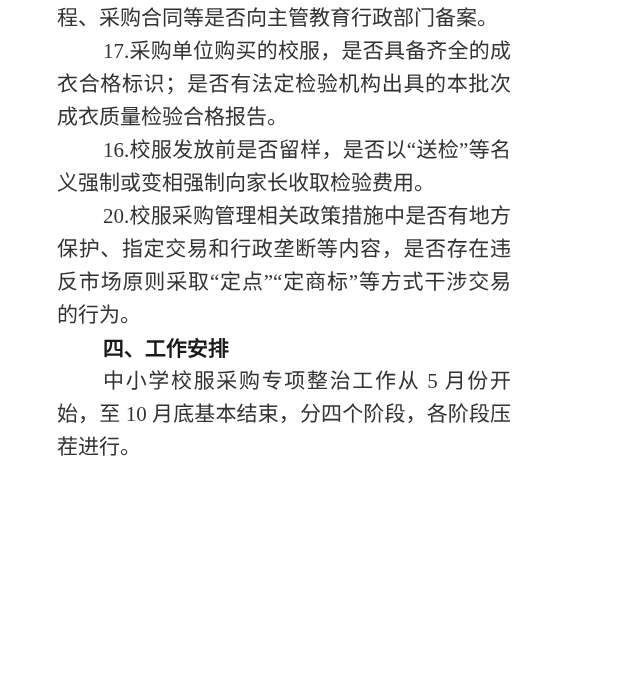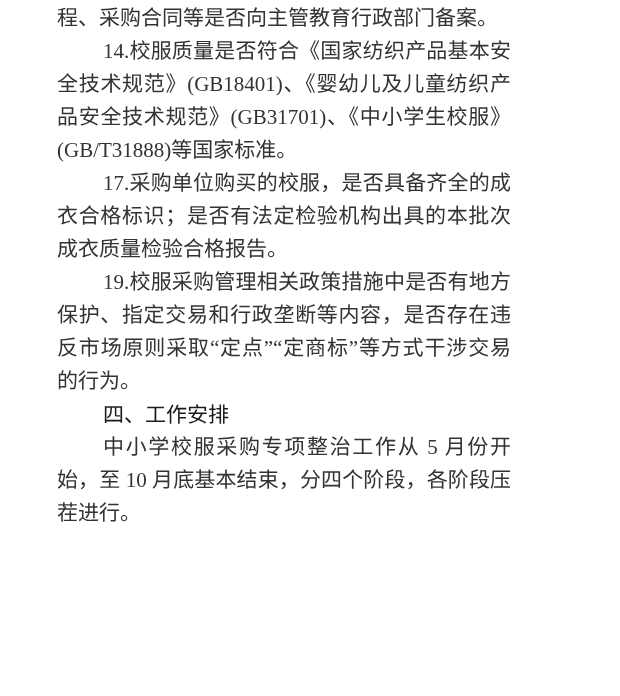--- a/index.html
+++ b/index.html
@@ -25,40 +25,40 @@
     }
     .content p {
       margin: 0;
       text-indent: 46px;
     }
     .content p.tail {
       text-indent: 0;
     }
     .content p.heading {
       font-family: "Liberation Sans", "DejaVu Sans", sans-serif;
-      font-weight: 400;
+      font-weight: 700;
       color: #1a1a1a;
     }
   </style>
 </head>
 <body>
 
 <div class="page">
   <div class="content">
 
     <p class="tail">程、采购合同等是否向主管教育行政部门备案。</p>
 
-    <p>14.校服质量是否符合《国家纺织产品基本安全技术规范》(GB18401)、《婴幼儿及儿童纺织产品安全技术规范》(GB31701)、《中小学生校服》(GB/T31888)等国家标准。</p>
 
     <p>17.采购单位购买的校服，是否具备齐全的成衣合格标识；是否有法定检验机构出具的本批次成衣质量检验合格报告。</p>
 
+    <p>16.校服发放前是否留样，是否以“送检”等名义强制或变相强制向家长收取检验费用。</p>
 
 
 
-    <p>19.校服采购管理相关政策措施中是否有地方保护、指定交易和行政垄断等内容，是否存在违反市场原则采取“定点”“定商标”等方式干涉交易的行为。</p>
+    <p>20.校服采购管理相关政策措施中是否有地方保护、指定交易和行政垄断等内容，是否存在违反市场原则采取“定点”“定商标”等方式干涉交易的行为。</p>
 
 
     <p class="heading">四、工作安排</p>
 
     <p>中小学校服采购专项整治工作从 5 月份开始，至 10 月底基本结束，分四个阶段，各阶段压茬进行。</p>
 
   </div>
 </div>
 
 </body></html>

